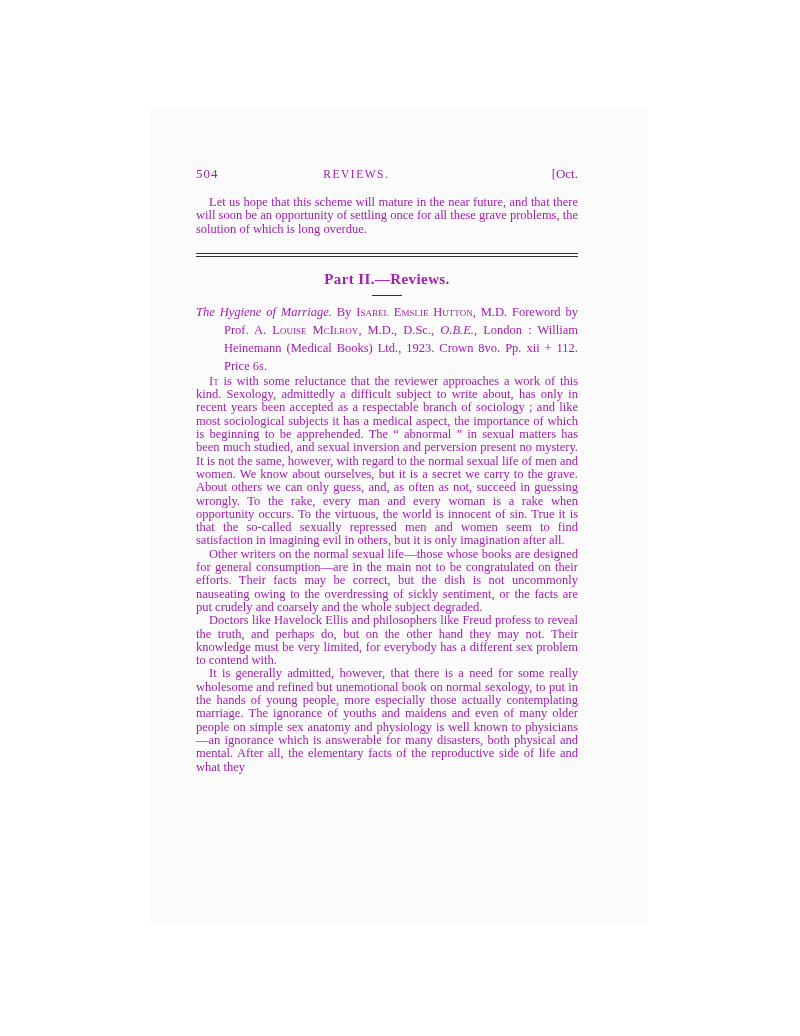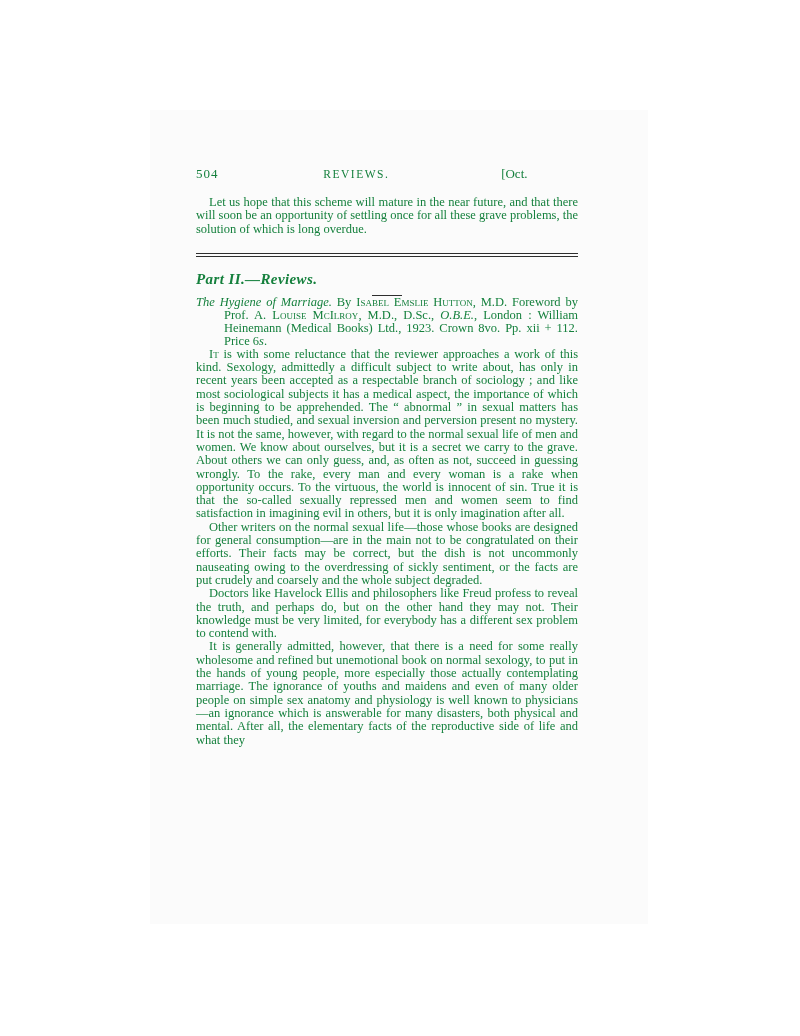--- a/index.html
+++ b/index.html
@@ -10,35 +10,35 @@
     height: 1036px;
     font-family: "Liberation Serif", "DejaVu Serif", serif;
   }
   .scan-page {
     position: absolute;
     left: 150px;
     top: 110px;
     width: 498px;
     height: 814px;
     background: #fbfbfb;
-    color: #15803d;
+    color: #a21caf;
   }
   .page-header {
     position: absolute;
     top: 56px;
     left: 46px;
     width: 382px;
     display: flex;
     align-items: baseline;
     font-size: 13px;
   }
   .page-header > span { flex: 1; }
   .h-left  { text-align: left; letter-spacing: 1px; }
   .h-center{ text-align: left; font-size: 11.5px; letter-spacing: 1.5px; }
-  .h-right { text-align: center; }
+  .h-right { text-align: right; }
   .content {
     position: absolute;
     top: 86px;
     left: 46px;
     width: 382px;
     font-size: 12.5px;
     line-height: 13.3px;
     text-align: justify;
   }
   .content p { margin: 0; }
@@ -49,33 +49,34 @@
     margin-top: 17px;
     height: 2px;
     border-top: 1px solid #2e2e2e;
     border-bottom: 1px solid #2e2e2e;
   }
   .heading {
     margin: 14px 0 0 0;
     font-size: 15px;
     line-height: 17px;
     font-weight: bold;
+    text-align: center;
     letter-spacing: 0.4px;
-    font-style: italic;
   }
   .heading-rule {
     width: 30px;
     margin: 7px auto 0 auto;
     border-top: 1px solid #2e2e2e;
     height: 0;
   }
   p.citation {
+    margin-top: 7px;
     padding-left: 28px;
     text-indent: -28px;
-    line-height: 13px;
+    line-height: 18px;
   }
   p.body-first { }
   .i  { font-style: italic; }
   .sc { font-variant: small-caps; }
 </style>
 </head>
 <body>
 
 <div class="scan-page">
 

